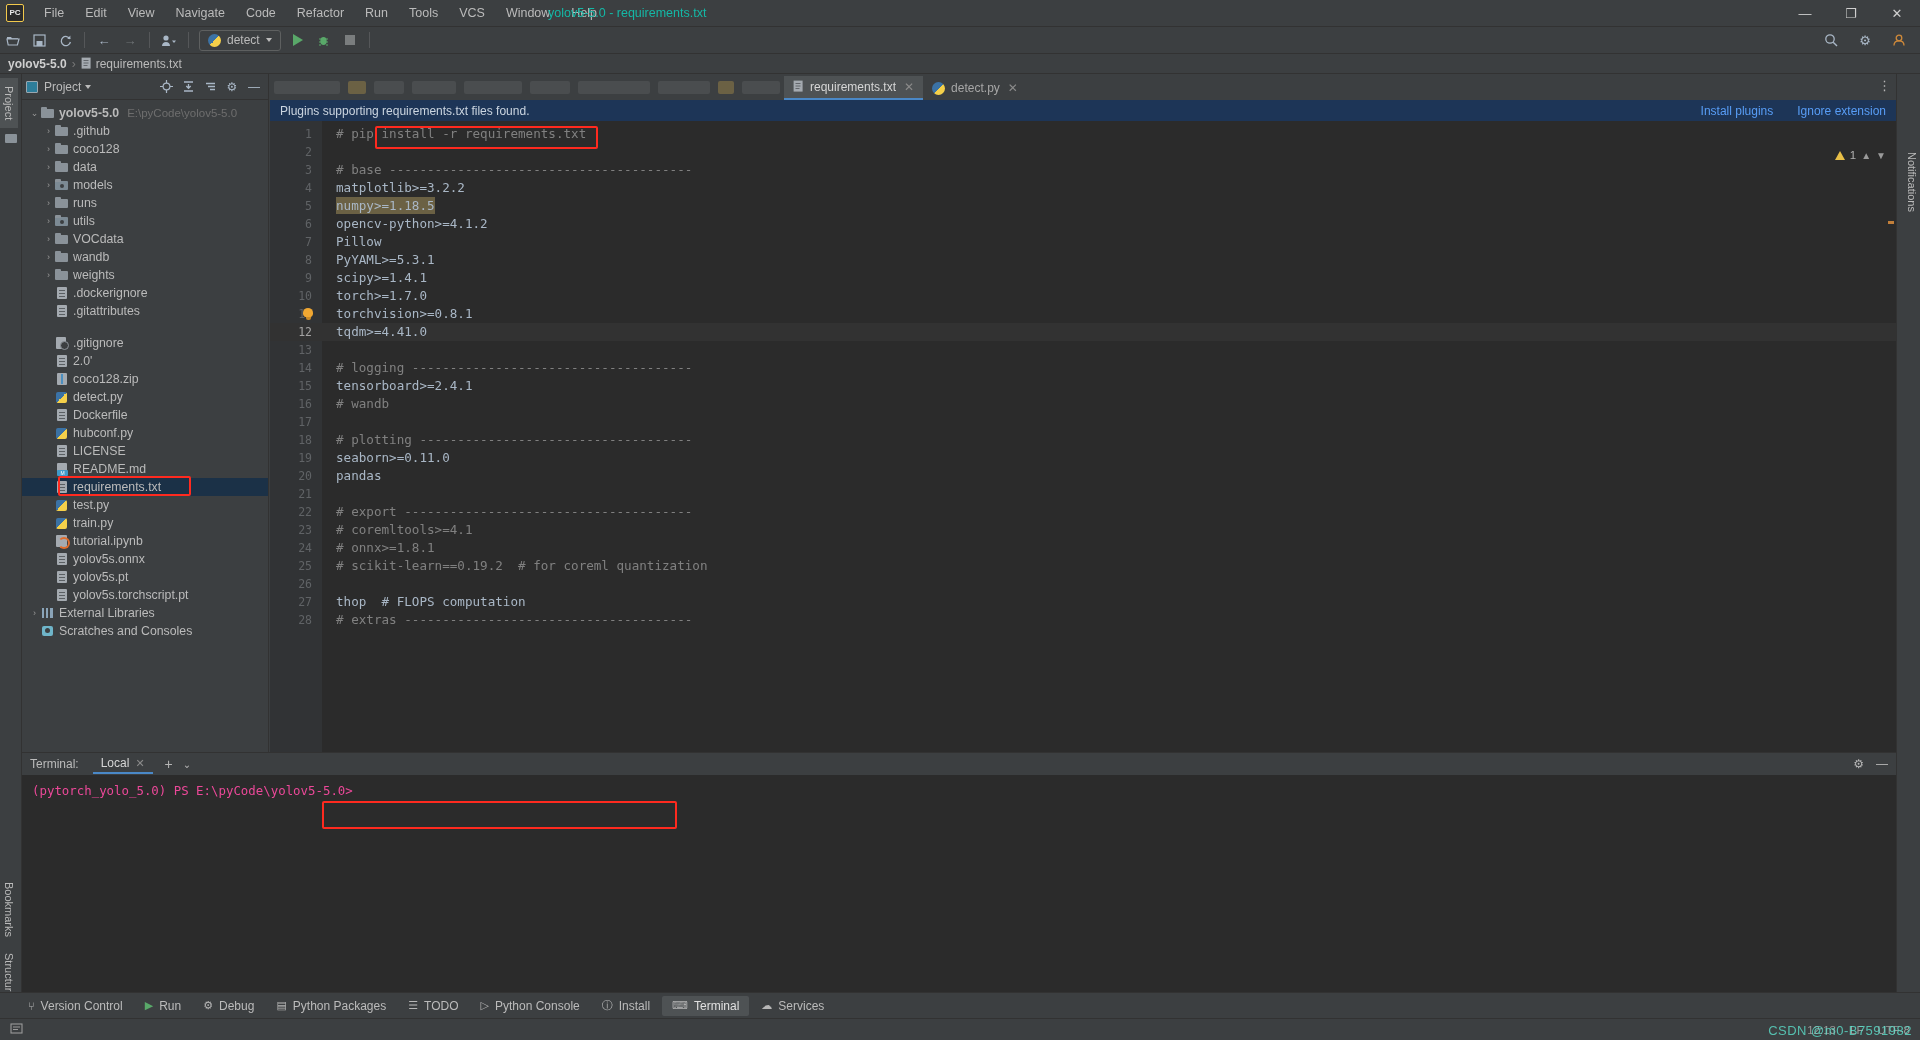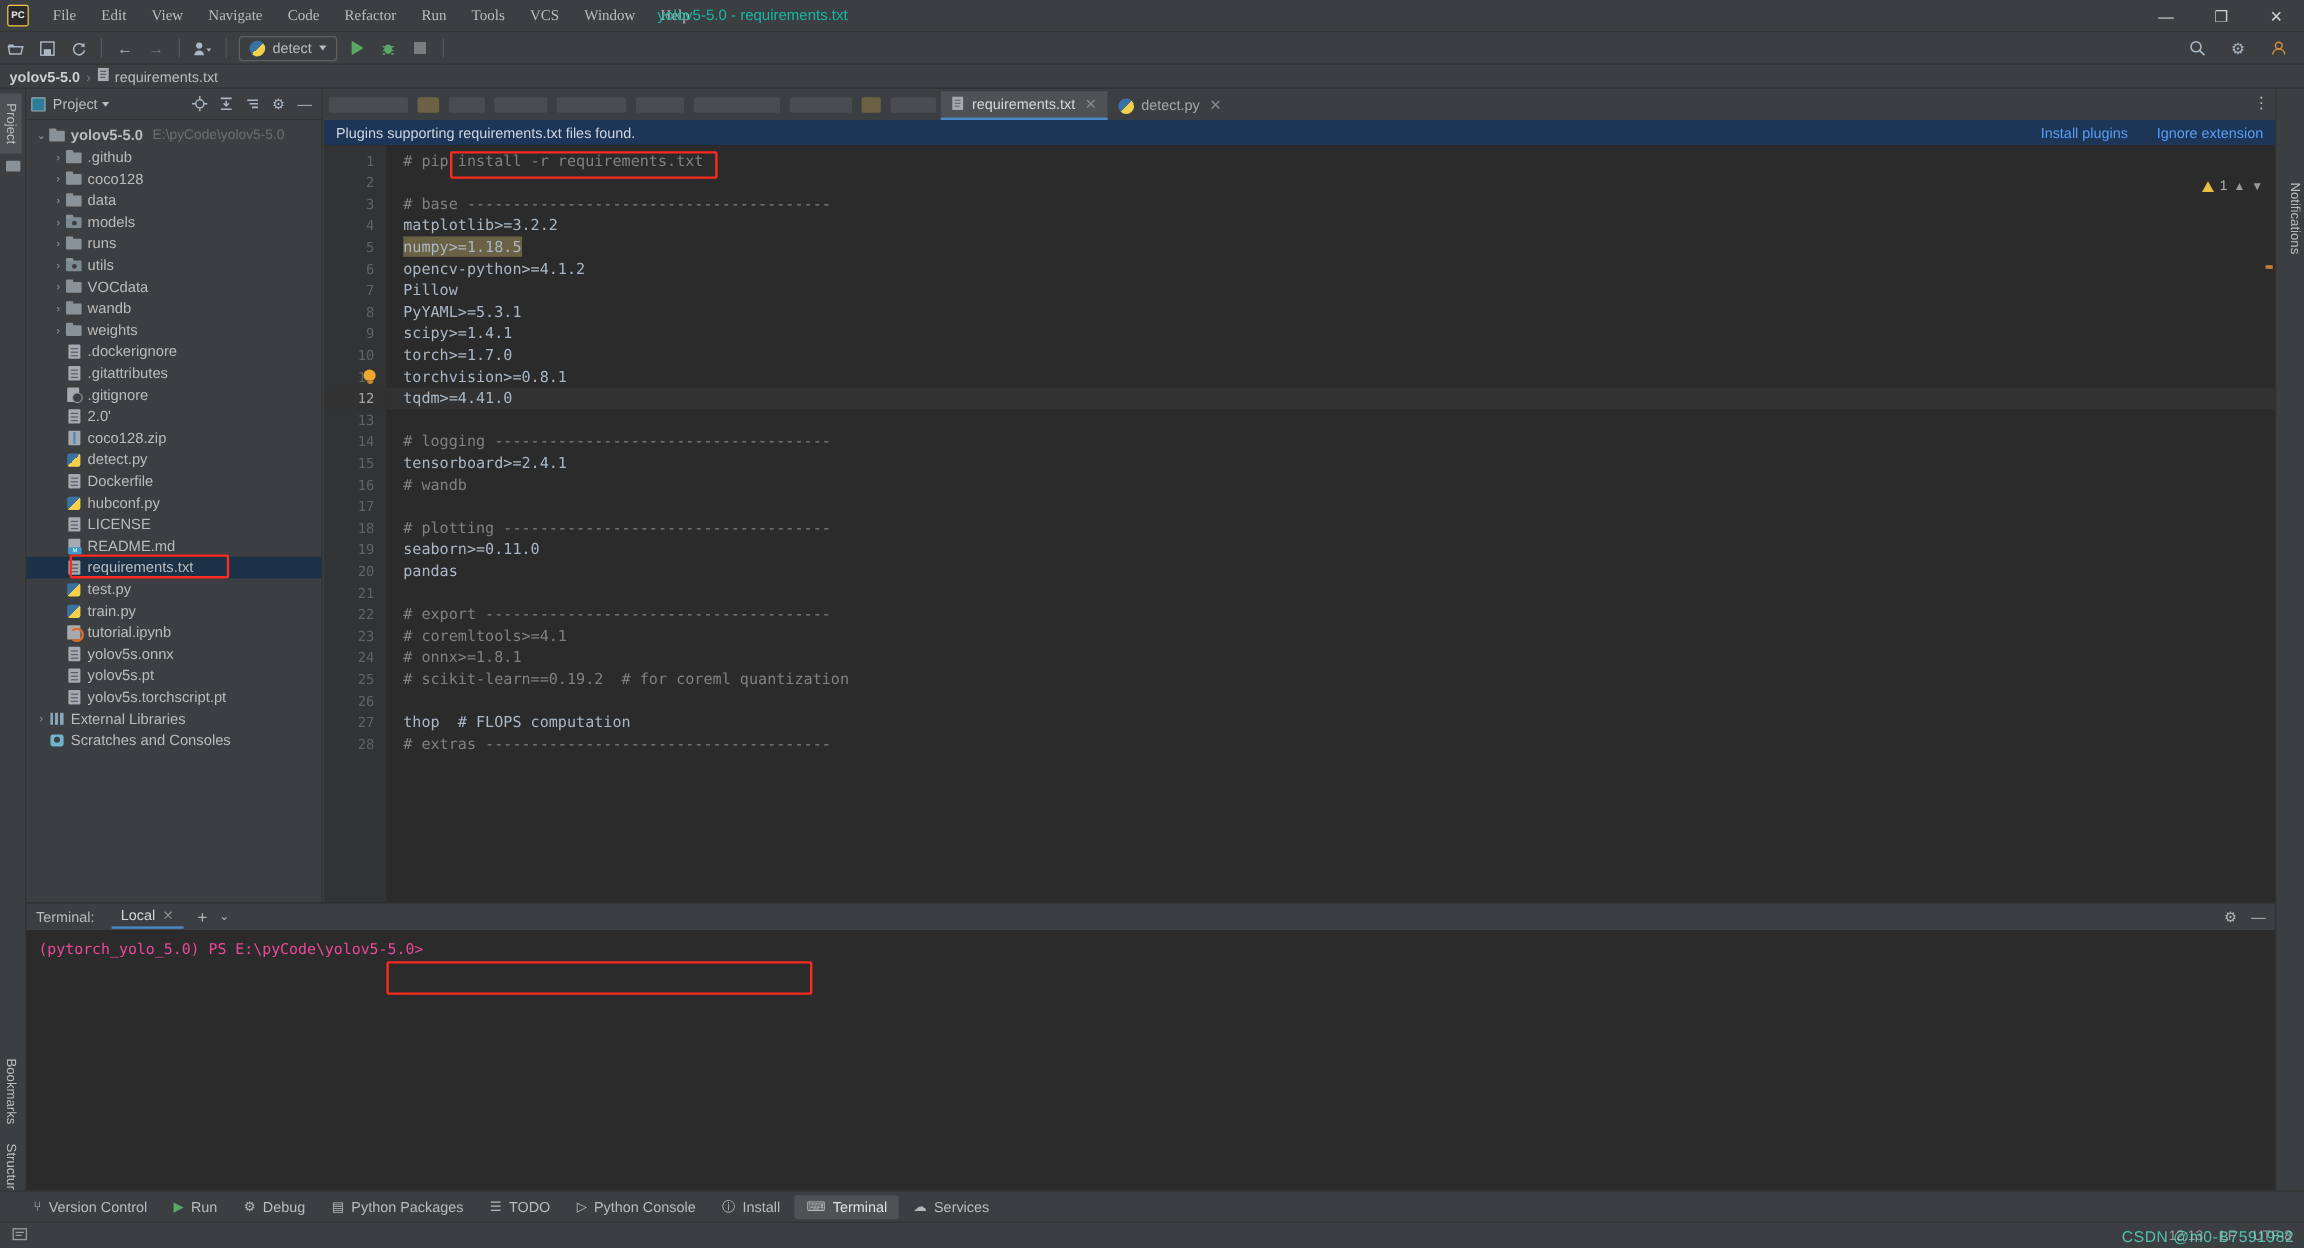--- a/index.html
+++ b/index.html
@@ -18,21 +18,21 @@
     background:#3c3f41; display:flex; align-items:center;
     border-bottom:1px solid #323232;
   }
   .pc-logo {
     width:18px; height:18px; margin-left:6px; margin-right:10px;
     border:1px solid #f2c94c; border-radius:2px;
     background:#2b2b2b; color:#e8e8e8;
     font-size:8px; font-weight:bold; line-height:16px; text-align:center;
     font-family:"Liberation Sans", sans-serif;
   }
-  .menu { display:flex; align-items:flex-start; gap:1px;font-family:Liberation Serif, serif; }
+  .menu { display:flex; align-items:flex-start; gap:1px; }
   .menu-item {
     font-size:12.5px; color:#bbbbbb; padding:4px 10px; cursor:default; white-space:nowrap;
   }
   .title-text {
     position:absolute; left:548px; top:6px;
     font-size:12.5px; color:#14b8a6; white-space:nowrap;
   }
   .win-ctrls { position:absolute; right:0; top:0; height:27px; display:flex; }
   .win-btn {
     width:46px; height:27px; display:flex; align-items:center; justify-content:center;
@@ -541,21 +541,21 @@
         <div class="trow" style="padding-left: 20px;">
           <span class="arrow"></span>
           <span class="ficon file"></span>
           <span class="tname">.dockerignore</span>
         </div>
         <div class="trow" style="padding-left: 20px;">
           <span class="arrow"></span>
           <span class="ficon file"></span>
           <span class="tname">.gitattributes</span>
         </div>
-        <div class="trow" style="padding-left: 20px;">
+        <div class="trow" style="padding-left: 20px; margin-top: 14px;">
           <span class="arrow"></span>
           <span class="ficon git"></span>
           <span class="tname">.gitignore</span>
         </div>
         <div class="trow" style="padding-left: 20px;">
           <span class="arrow"></span>
           <span class="ficon file"></span>
           <span class="tname">2.0'</span>
         </div>
         <div class="trow" style="padding-left: 20px;">

